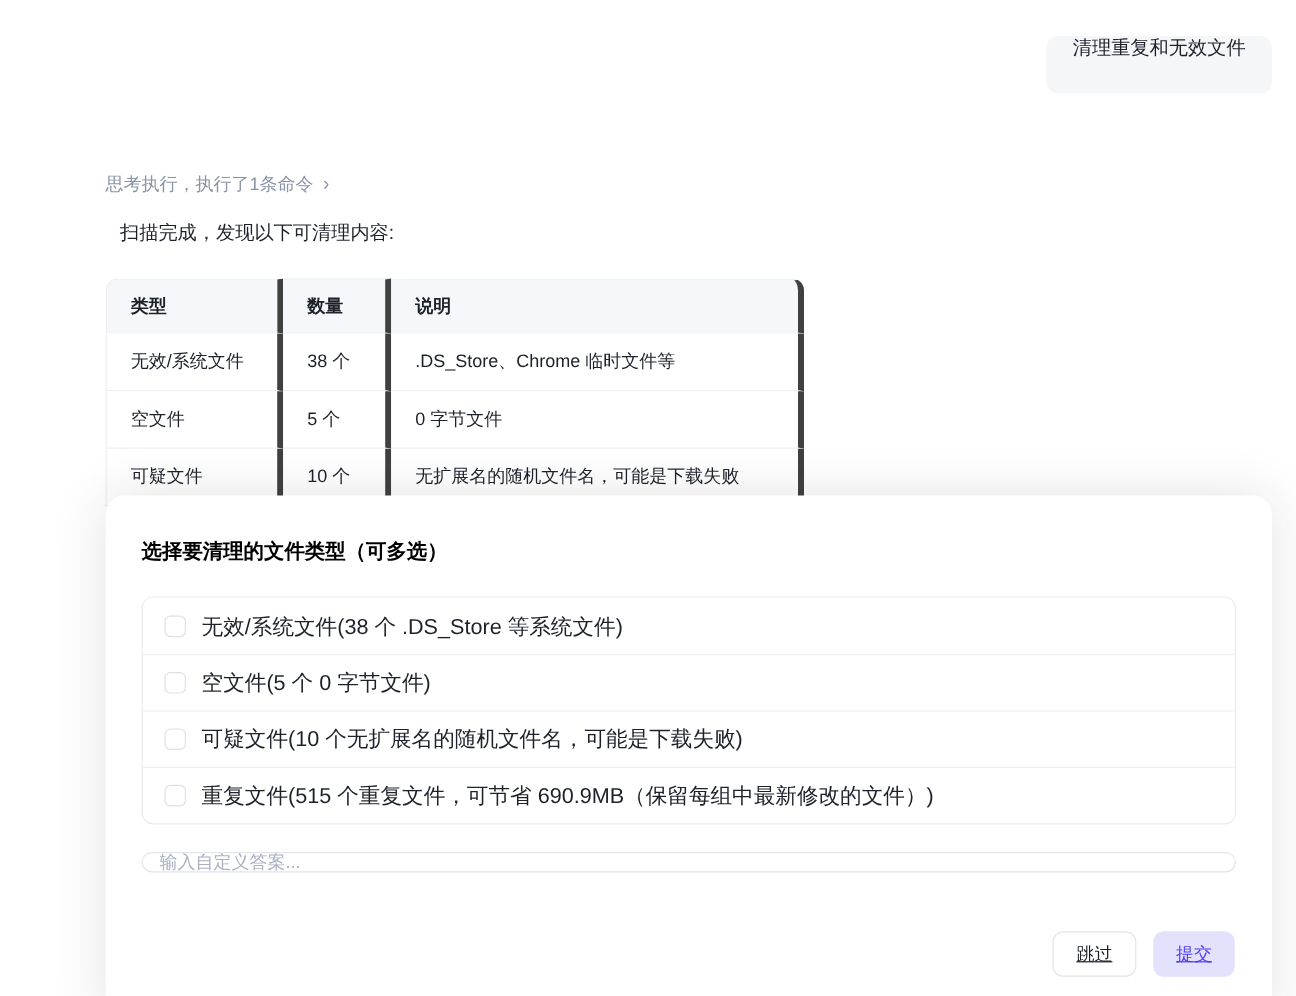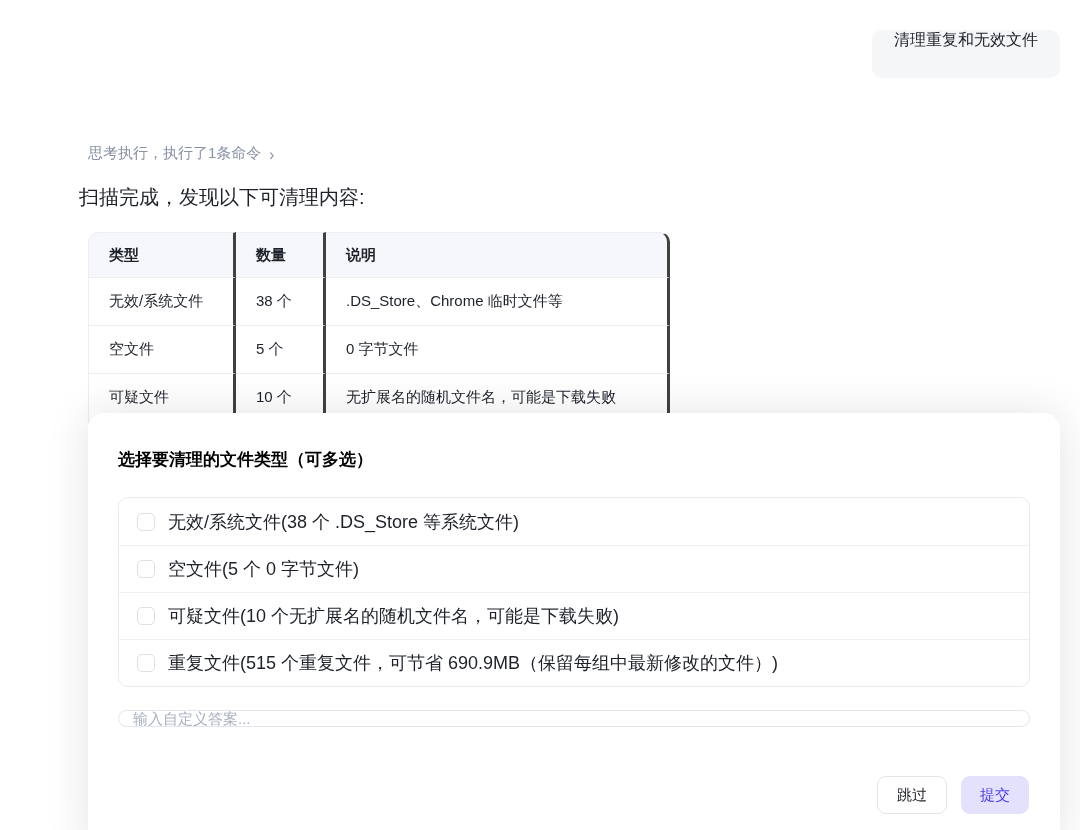--- a/index.html
+++ b/index.html
@@ -41,41 +41,41 @@
     gap: 8px;
     cursor: pointer;
   }
   .thinking-line .chev {
     font-size: 15px;
     color: #8a93a6;
     transform: scaleY(1.1);
   }
   .scan-line {
     position: absolute;
-    left: 79px;
+    left: 100px;
     top: 184px;
-    font-size: 20px;
+    font-size: 16px;
     color: #1d2129;
   }
 
   
   .scan-table {
     position: absolute;
     left: 88px;
     top: 232px;
     width: 582px;
     border-collapse: separate;
     border-spacing: 0;
     font-size: 15px;
   }
   .scan-table th, .scan-table td {
     text-align: left;
     font-weight: normal;
     padding: 0 14px 0 20px;
-    border-right: 3px solid #404040;
+    border-right: 5px solid #404040;
     border-bottom: 1px solid #eceef2;
     white-space: nowrap;
   }
   .scan-table th {
     height: 46px;
     background: #f6f7fa;
     font-weight: 700;
     border-top: 1px solid #eceef2;
   }
   .scan-table td { height: 48px; background: #ffffff; }
@@ -163,20 +163,21 @@
     height: 38px;
     min-width: 66px;
     padding: 0 19px;
     border-radius: 9px;
     font-size: 15px;
     font-family: inherit;
     display: flex;
     align-items: center;
     justify-content: center;
     cursor: pointer;
+    text-decoration: underline;
   }
   .btn-skip {
     background: #ffffff;
     border: 1px solid #e3e5e9;
     color: #1d2129;
   }
   .btn-submit {
     background: #e4e1fd;
     border: none;
     color: #4c40ee;

